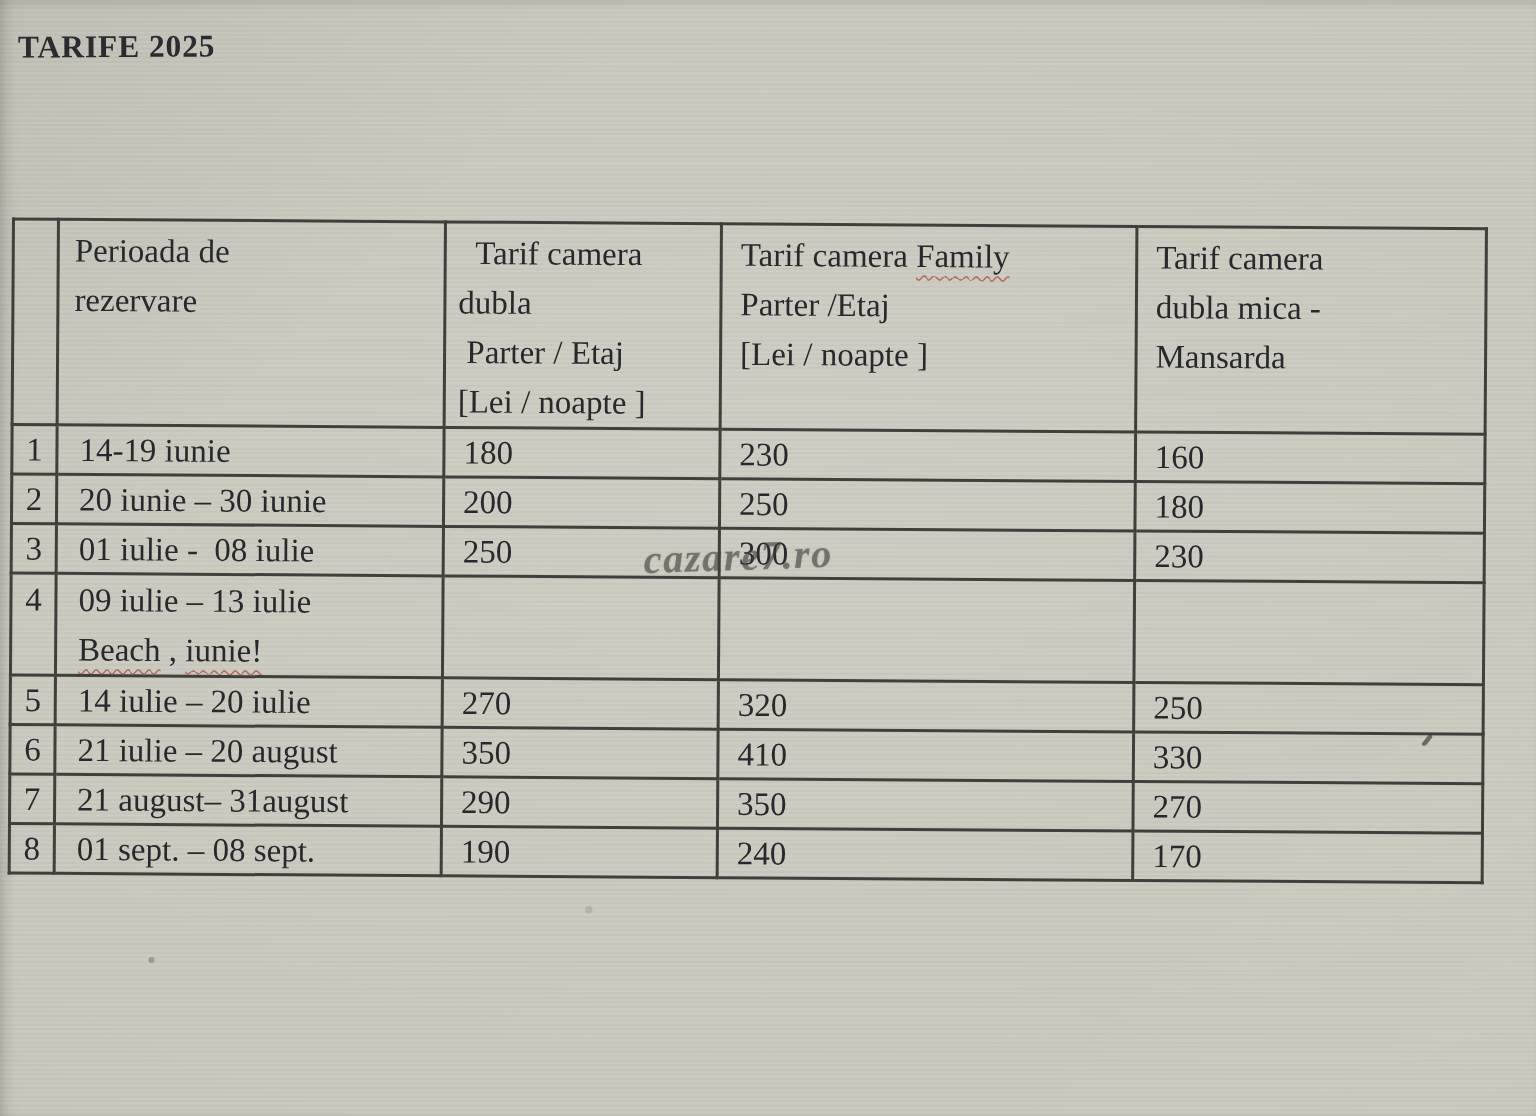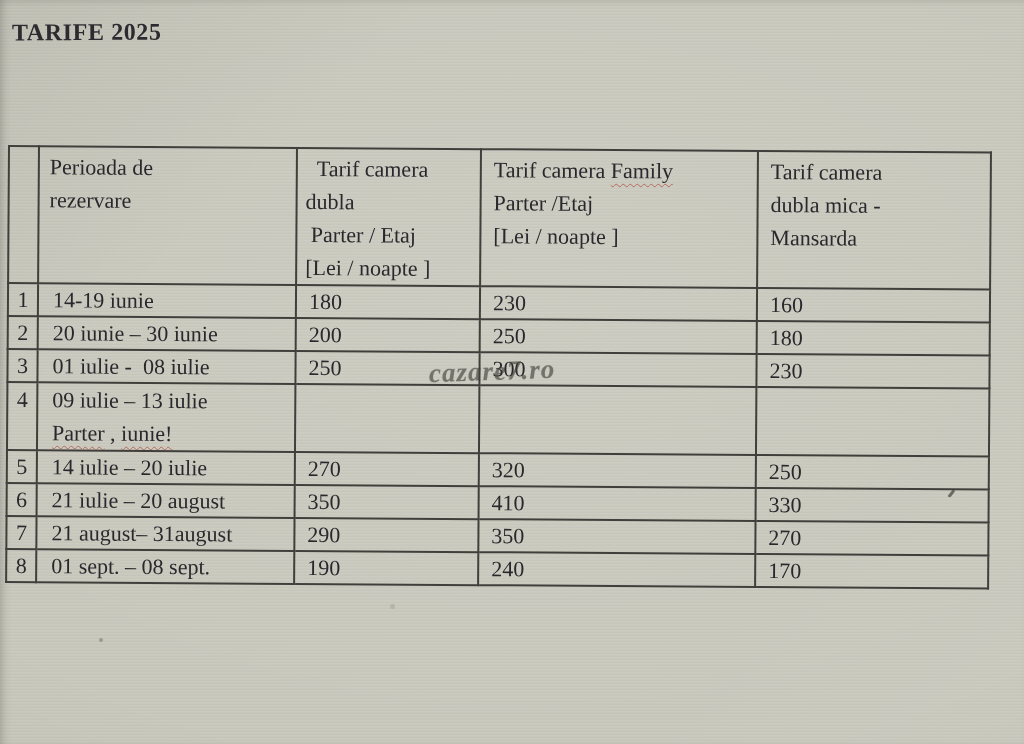--- a/index.html
+++ b/index.html
@@ -17,21 +17,21 @@
       linear-gradient(135deg, rgba(0,0,0,0.045) 0%, rgba(0,0,0,0) 25%, rgba(0,0,0,0) 75%, rgba(255,255,255,0.04) 100%),
       repeating-linear-gradient(0deg, rgba(0,0,0,0.028) 0px, rgba(0,0,0,0.028) 1px, rgba(255,255,255,0.02) 2px, rgba(0,0,0,0) 3px),
       #cbcabf;
     box-shadow: inset 7px 0 10px -5px rgba(0,0,0,0.18), inset 0 5px 8px -4px rgba(0,0,0,0.10);
     color: #2b2a2e;
   }
   .page-title {
     position: absolute;
     left: 12px;
     top: 19px;
-    font-size: 24px;
+    font-size: 21px;
     font-weight: 600;
     letter-spacing: 0.6px;
     color: #2c2b30;
     transform: rotate(-0.3deg);
   }
   .table-wrap {
     position: absolute;
     left: 8px;
     top: 145px;
     width: 982px;
@@ -163,21 +163,21 @@
       </tr>
       <tr>
         <td class="c-num">3</td>
         <td class="c-period">01 iulie -  08 iulie</td>
         <td class="c-price">250</td>
         <td class="c-price">300</td>
         <td class="c-price">230</td>
       </tr>
       <tr class="tall-row">
         <td class="c-num" style="vertical-align: top; line-height:33px;">4</td>
-        <td class="c-period"><div style="line-height:33px;">09 iulie – 13 iulie</div><div style="line-height:33px;"><span class="squiggle">Parter</span><span> , </span><span class="squiggle">iunie!</span></div></td>
+        <td class="c-period"><div style="line-height:33px;">09 iulie – 13 iulie</div><div style="line-height:33px;"><span class="squiggle">Beach</span><span> , </span><span class="squiggle">iunie!</span></div></td>
         <td class="c-price"></td>
         <td class="c-price"></td>
         <td class="c-price"></td>
       </tr>
       <tr>
         <td class="c-num">5</td>
         <td class="c-period">14 iulie – 20 iulie</td>
         <td class="c-price">270</td>
         <td class="c-price">320</td>
         <td class="c-price">250</td>

